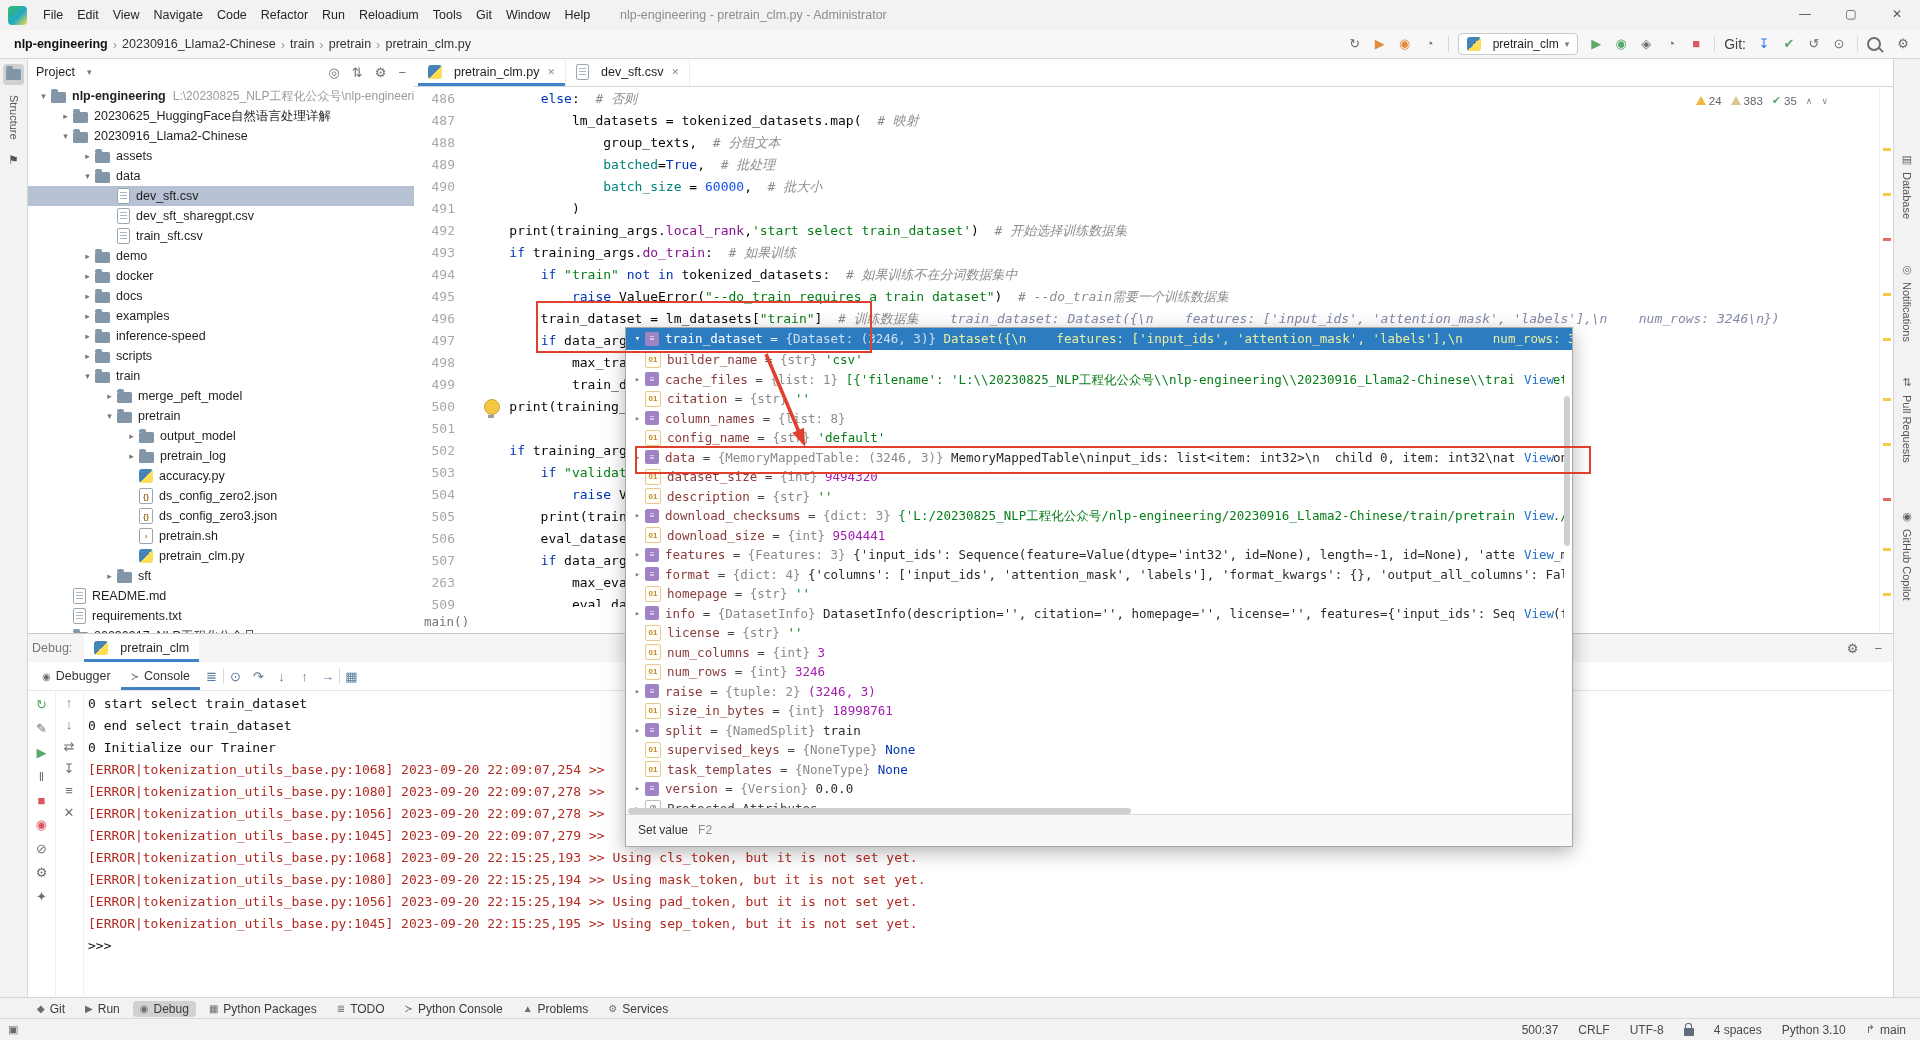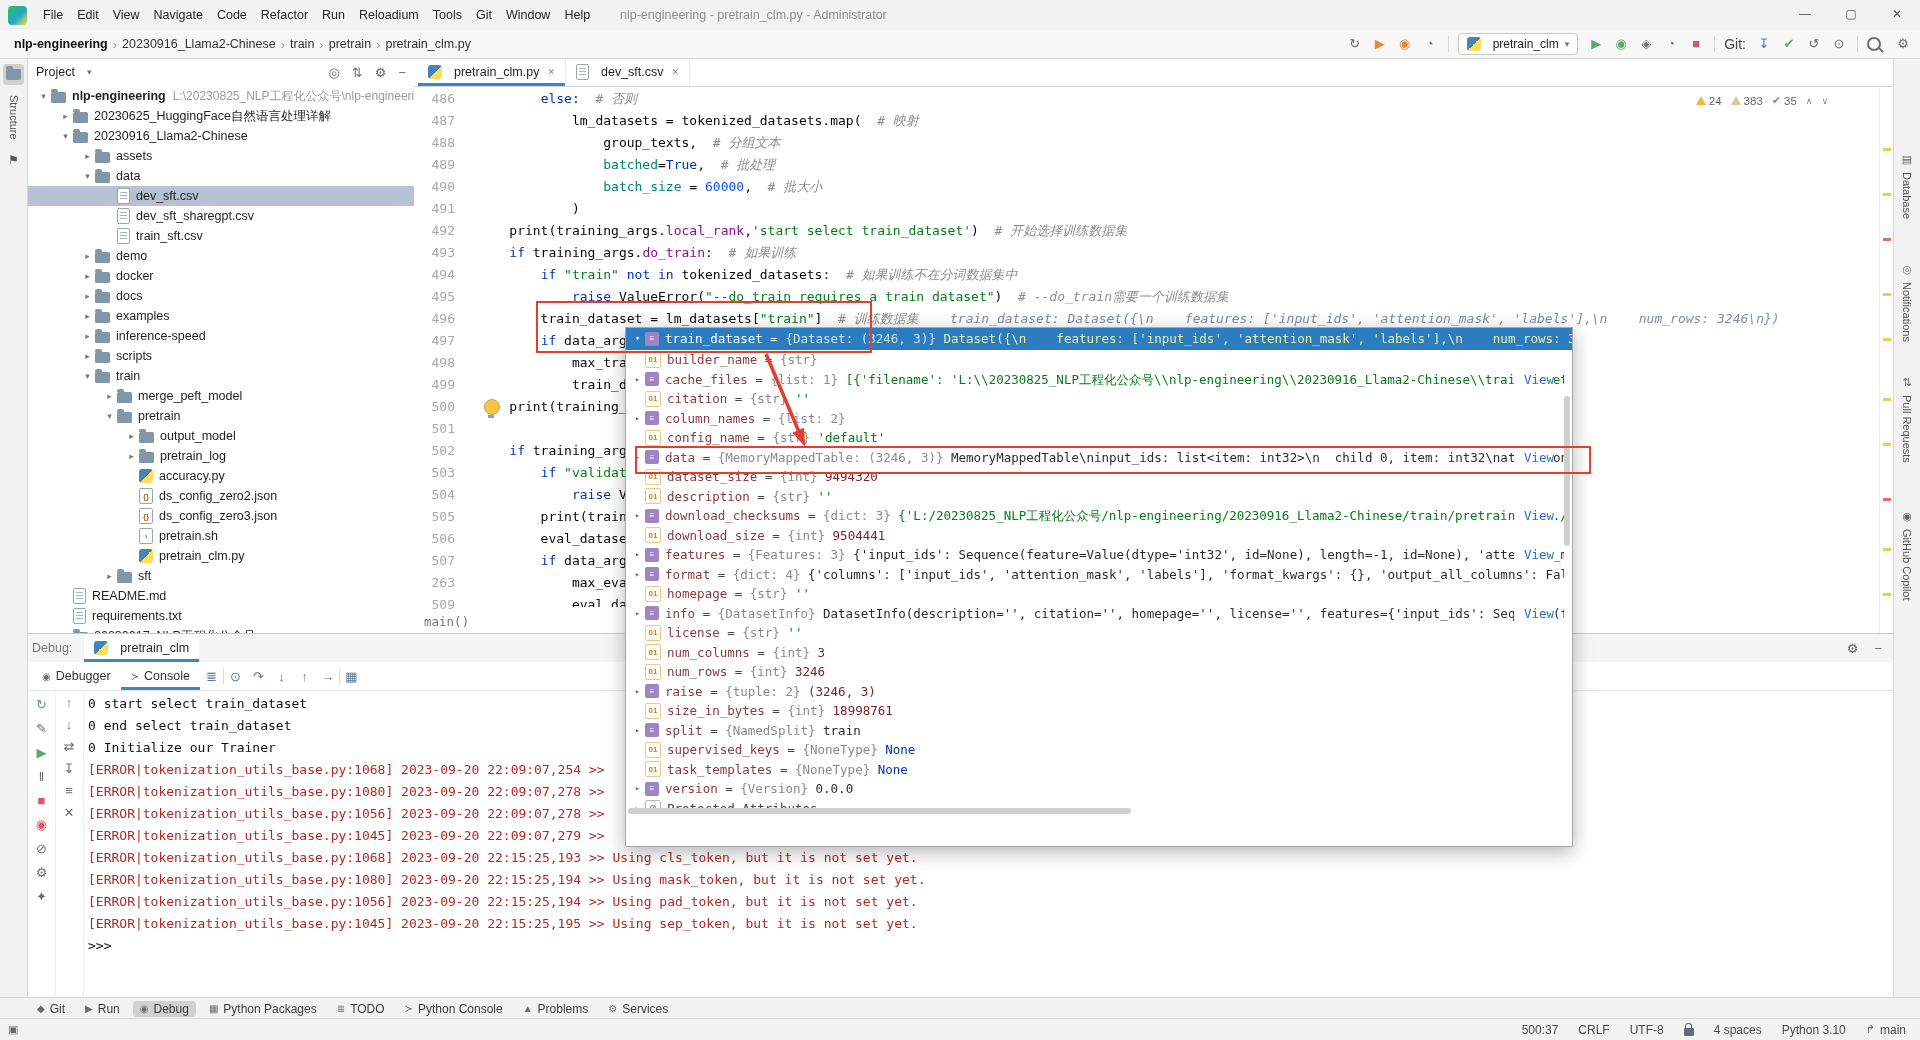--- a/index.html
+++ b/index.html
@@ -126,21 +126,21 @@
   .pi{flex:none;width:14px;height:14px;border-radius:2px;display:flex;align-items:center;justify-content:center;margin-right:6px;
       font-size:8px;font-weight:bold;font-family:"Liberation Sans",sans-serif}
   .pi-prim{color:#bb8b33;border:1px solid #e6c98c;background:#fffdf5}
   .pi-obj{background:#a083c4;color:#fff}
   .pi-prot{color:#777;border:1px solid #bbb;background:#fff}
   .pname{color:#8a3b3b}
   .prow.special .pname{color:#444}
   .peq{color:#444}
   .ptype{color:#8a8a8a}
   .pval{flex:1;overflow:hidden}
-  .vc-str{color:#067d17}.vc-int{color:#7f1d1d}.vc-kw{color:#0033b3}.vc-plain{color:#2b2b2b}
+  .vc-str{color:#067d17}.vc-int{color:#a21caf}.vc-kw{color:#0033b3}.vc-plain{color:#2b2b2b}
   .pview{position:absolute;right:10px;color:#2470c8;background:#fff;padding-left:10px}
   .popup-hscroll{position:absolute;left:2px;right:12px;top:480px;height:6px}
   .popup-hscroll .thumb{width:54%;height:100%;background:#cfcfcf;border-radius:3px}
   .popup-vscroll{position:absolute;right:2px;top:26px;width:6px;height:450px}
   .popup-vscroll .thumb{height:150px;margin-top:42px;background:#cfcfcf;border-radius:3px}
   .popup-footer{position:absolute;left:0;right:0;bottom:0;height:31px;border-top:1px solid #d9d9d9;background:#f8f8f8;
                 display:flex;align-items:center;padding:0 12px;gap:10px;font-family:"Liberation Sans",sans-serif;font-size:12px}
   .pf-set{color:#333}
   .pf-key{color:#888}
   
@@ -600,24 +600,24 @@
       </div>
   </div>
 
   <div class="popup">
     <div class="popup-header">
       <span class="ph-chev">▾</span>
       <span class="pi pi-obj">≡</span>
       <span>train_dataset</span><span> = </span><span class="ph-type">{Dataset: (3246, 3)} </span><span class="ph-val">Dataset({\n    features: ['input_ids', 'attention_mask', 'labels'],\n    num_rows: 3246\n})</span>
     </div>
     <div id="popup-rows">
-        <div class="prow"><span class="pchev"></span><span class="pi pi-prim">01</span><span class="pname">builder_name</span><span class="peq"> = </span><span class="ptype">{str} </span></div>
+        <div class="prow"><span class="pchev"></span><span class="pi pi-prim">01</span><span class="pname">builder_name</span><span class="peq"> = </span><span class="ptype">{str} </span><span class="pval vc-str">'csv'</span></div>
         <div class="prow"><span class="pchev">▸</span><span class="pi pi-obj">≡</span><span class="pname">cache_files</span><span class="peq"> = </span><span class="ptype">{list: 1} </span><span class="pval vc-str">[{'filename': 'L:\\20230825_NLP工程化公众号\\nlp-engineering\\20230916_Llama2-Chinese\\train\\pretrain\\output_model\\data...</span><span class="pview">View</span></div>
         <div class="prow"><span class="pchev"></span><span class="pi pi-prim">01</span><span class="pname">citation</span><span class="peq"> = </span><span class="ptype">{str} </span><span class="pval vc-str">''</span></div>
-        <div class="prow"><span class="pchev">▸</span><span class="pi pi-obj">≡</span><span class="pname">column_names</span><span class="peq"> = </span><span class="ptype">{list: 2} </span></div>
+        <div class="prow"><span class="pchev">▸</span><span class="pi pi-obj">≡</span><span class="pname">column_names</span><span class="peq"> = </span><span class="ptype">{list: 8} </span></div>
         <div class="prow"><span class="pchev"></span><span class="pi pi-prim">01</span><span class="pname">config_name</span><span class="peq"> = </span><span class="ptype">{str} </span><span class="pval vc-str">'default'</span></div>
         <div class="prow"><span class="pchev">▸</span><span class="pi pi-obj">≡</span><span class="pname">data</span><span class="peq"> = </span><span class="ptype">{MemoryMappedTable: (3246, 3)} </span><span class="pval vc-plain">MemoryMappedTable\ninput_ids: list&lt;item: int32&gt;\n  child 0, item: int32\nattention_mask: list&lt;item: int8&gt;...</span><span class="pview">View</span></div>
         <div class="prow"><span class="pchev"></span><span class="pi pi-prim">01</span><span class="pname">dataset_size</span><span class="peq"> = </span><span class="ptype">{int} </span><span class="pval vc-int">9494320</span></div>
         <div class="prow"><span class="pchev"></span><span class="pi pi-prim">01</span><span class="pname">description</span><span class="peq"> = </span><span class="ptype">{str} </span><span class="pval vc-str">''</span></div>
         <div class="prow"><span class="pchev">▸</span><span class="pi pi-obj">≡</span><span class="pname">download_checksums</span><span class="peq"> = </span><span class="ptype">{dict: 3} </span><span class="pval vc-str">{'L:/20230825_NLP工程化公众号/nlp-engineering/20230916_Llama2-Chinese/train/pretrain/../../data/dev_sft.csv': {'ch...</span><span class="pview">View</span></div>
         <div class="prow"><span class="pchev"></span><span class="pi pi-prim">01</span><span class="pname">download_size</span><span class="peq"> = </span><span class="ptype">{int} </span><span class="pval vc-int">9504441</span></div>
         <div class="prow"><span class="pchev">▸</span><span class="pi pi-obj">≡</span><span class="pname">features</span><span class="peq"> = </span><span class="ptype">{Features: 3} </span><span class="pval vc-plain">{'input_ids': Sequence(feature=Value(dtype='int32', id=None), length=-1, id=None), 'attention_mask': Sequence(feature=Val...</span><span class="pview">View</span></div>
         <div class="prow"><span class="pchev">▸</span><span class="pi pi-obj">≡</span><span class="pname">format</span><span class="peq"> = </span><span class="ptype">{dict: 4} </span><span class="pval vc-plain">{'columns': ['input_ids', 'attention_mask', 'labels'], 'format_kwargs': {}, 'output_all_columns': False, 'type': None}</span></div>
         <div class="prow"><span class="pchev"></span><span class="pi pi-prim">01</span><span class="pname">homepage</span><span class="peq"> = </span><span class="ptype">{str} </span><span class="pval vc-str">''</span></div>
         <div class="prow"><span class="pchev">▸</span><span class="pi pi-obj">≡</span><span class="pname">info</span><span class="peq"> = </span><span class="ptype">{DatasetInfo} </span><span class="pval vc-plain">DatasetInfo(description='', citation='', homepage='', license='', features={'input_ids': Sequence(feature=Value(dtype='int32', id...</span><span class="pview">View</span></div>
@@ -631,20 +631,24 @@
         <div class="prow"><span class="pchev"></span><span class="pi pi-prim">01</span><span class="pname">task_templates</span><span class="peq"> = </span><span class="ptype">{NoneType} </span><span class="pval vc-kw">None</span></div>
         <div class="prow"><span class="pchev">▸</span><span class="pi pi-obj">≡</span><span class="pname">version</span><span class="peq"> = </span><span class="ptype">{Version} </span><span class="pval vc-plain">0.0.0</span></div>
         <div class="prow special"><span class="pchev">▸</span><span class="pi pi-prot">∅</span><span class="pname">Protected Attributes</span></div>
       </div>
     <div class="popup-hscroll">
         <div class="thumb"></div>
       </div>
     <div class="popup-vscroll">
         <div class="thumb"></div>
       </div>
+    <div class="popup-footer">
+      <span class="pf-set">Set value</span>
+      <span class="pf-key">F2</span>
+    </div>
   </div>
 
   <div class="anno" style="left:536px;top:301px;width:332px;height:48px"></div>
   <div class="anno" style="left:635px;top:446px;width:952px;height:24px"></div>
   <svg style="position:absolute;left:742px;top:342px;z-index:51;pointer-events:none" width="90" height="115" viewBox="0 0 90 115">
     <path d="M24 12 L57 90" stroke="#e2402f" stroke-width="3.5" fill="none"></path>
     <path d="M62 102 L51.9 91.1 L61.1 87.2 Z" fill="#e2402f" stroke="#e2402f" stroke-width="2"></path>
   </svg>
 
 </div>

